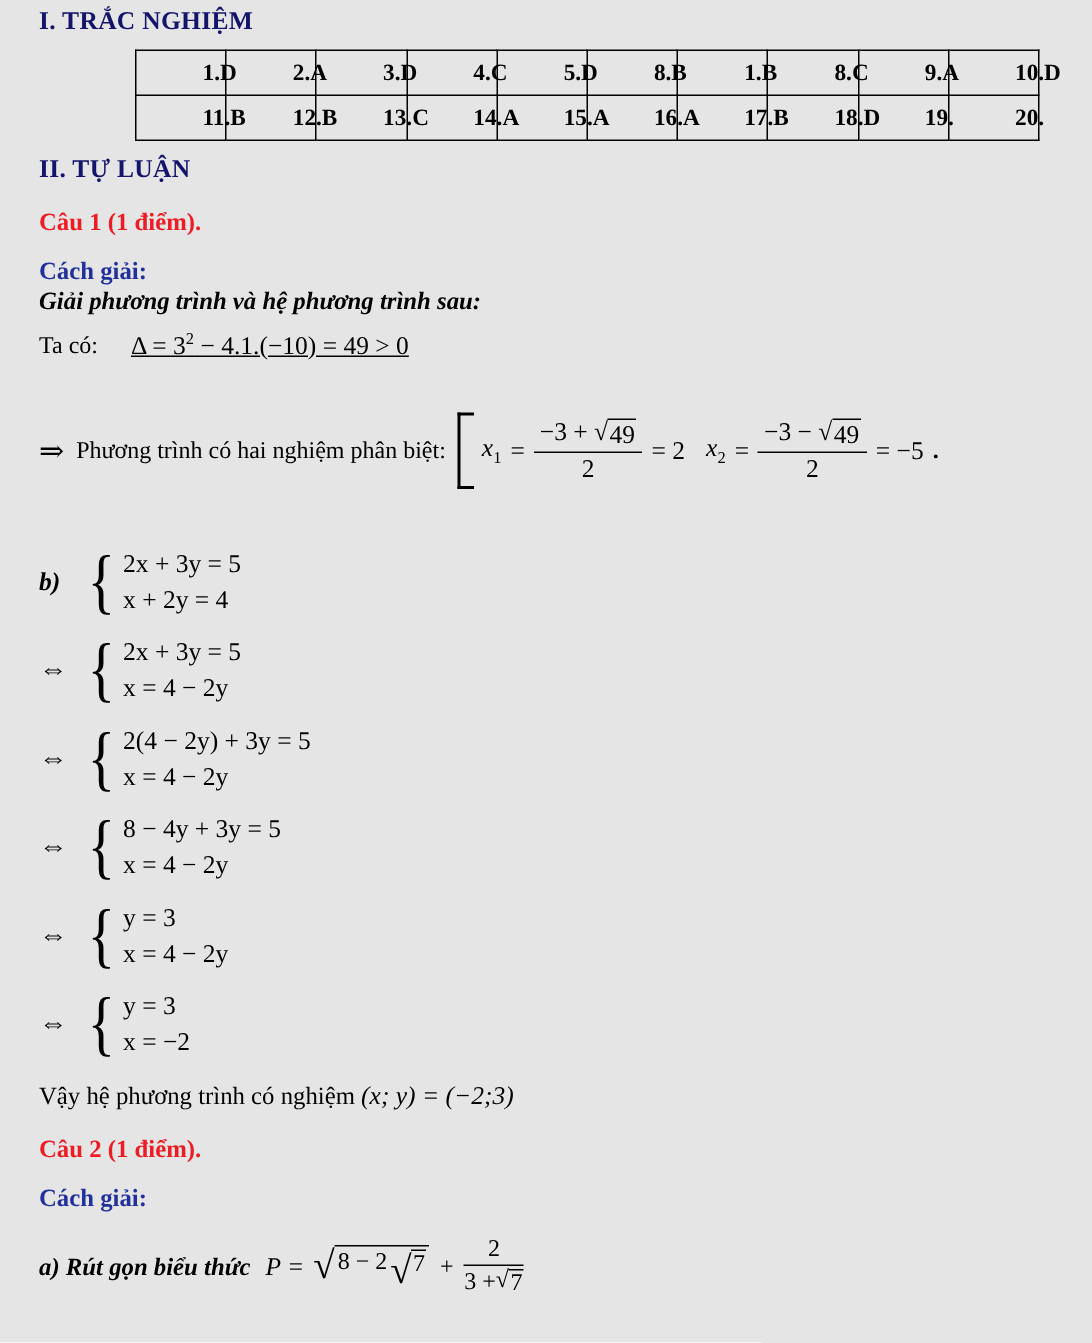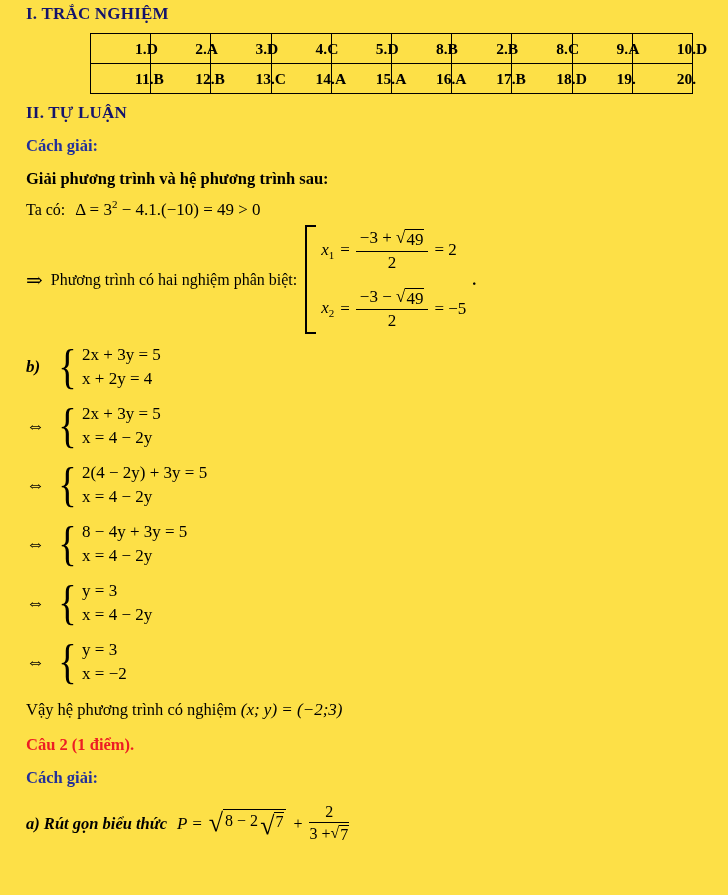--- a/index.html
+++ b/index.html
@@ -5,21 +5,21 @@
   html, body {
     margin: 0;
     padding: 0;
     background: #ffffff;
   }
   .page {
     position: relative;
     width: 728px;
     height: 895px;
     overflow: hidden;
-    background: #fde047;
+    background: #e5e5e5;
     font-family: "Liberation Serif", "DejaVu Serif", serif;
     font-size: 16px;
     color: #000000;
     padding: 2px 28px 0 26px;
     box-sizing: border-box;
   }
   .sec-title {
     font-weight: bold;
     font-size: 17px;
     color: #14146b;
@@ -49,22 +49,22 @@
     margin-top: 15px;
   }
   .method {
     color: #22309b;
     font-weight: bold;
     font-size: 16.5px;
     margin-top: 13px;
   }
   .problem {
     font-weight: bold;
+    font-style: italic;
     font-size: 16.5px;
-    margin-top: 13px;
   }
   .line { margin-top: 9px; }
   .plabel {
     font-weight: bold;
     font-style: italic;
     margin-right: 8px;
   }
   .math { font-style: italic; font-size: 17px; }
   .mup { font-style: normal; }
   sup { font-size: 11px; }
@@ -86,21 +86,21 @@
     margin-left: 8px;
   }
   .sqbracket {
     align-self: stretch;
     width: 9px;
     border-left: 2px solid #000;
     border-top: 2px solid #000;
     border-bottom: 2px solid #000;
     margin-right: 5px;
   }
-  .case-col { display: flex; flex-direction: column; gap: 14px; padding: 3px 0; }
+  .case-col { display: flex; flex-direction: row; gap: 14px; padding: 3px 0; }
   .case-line {
     display: flex;
     align-items: center;
     gap: 6px;
     font-style: italic;
     font-size: 17px;
   }
   .frac {
     display: inline-block;
     text-align: center;
@@ -165,21 +165,21 @@
 
   <table class="ans">
     <tbody id="ans-body">
         <tr>
           <td>1.D</td>
           <td>2.A</td>
           <td>3.D</td>
           <td>4.C</td>
           <td>5.D</td>
           <td>8.B</td>
-          <td>2.B</td>
+          <td>1.B</td>
           <td>8.C</td>
           <td>9.A</td>
           <td>10.D</td>
         </tr>
         <tr>
           <td>11.B</td>
           <td>12.B</td>
           <td>13.C</td>
           <td>14.A</td>
           <td>15.A</td>
@@ -187,27 +187,28 @@
           <td>17.B</td>
           <td>18.D</td>
           <td>19.</td>
           <td>20.</td>
         </tr>
       </tbody>
   </table>
 
   <div class="sec-title second">II. TỰ LUẬN</div>
 
+  <div class="q-head">Câu 1 (1 điểm).</div>
   <div class="method">Cách giải:</div>
   <div class="problem">Giải phương trình  và hệ phương trình  sau:</div>
 
 
   <div class="line">
     <span>Ta có:</span>
-    <span class="math" style="margin-left:6px;"><span class="mup">Δ = 3</span><sup class="mup">2</sup><span class="mup"> − 4.1.(−10) = 49 &gt; 0</span></span>
+    <span class="math" style="margin-left:18px;text-decoration:underline;"><span class="mup">Δ = 3</span><sup class="mup">2</sup><span class="mup"> − 4.1.(−10) = 49 &gt; 0</span></span>
   </div>
 
   <div class="implies-row">
     <span class="arrow">⇒</span>
     <span>Phương trình có hai nghiệm phân biệt:</span>
     <div class="cases">
       <div class="sqbracket"></div>
       <div class="case-col">
         <div class="case-line">
           <span><i>x</i><sub class="mup">1</sub></span>

